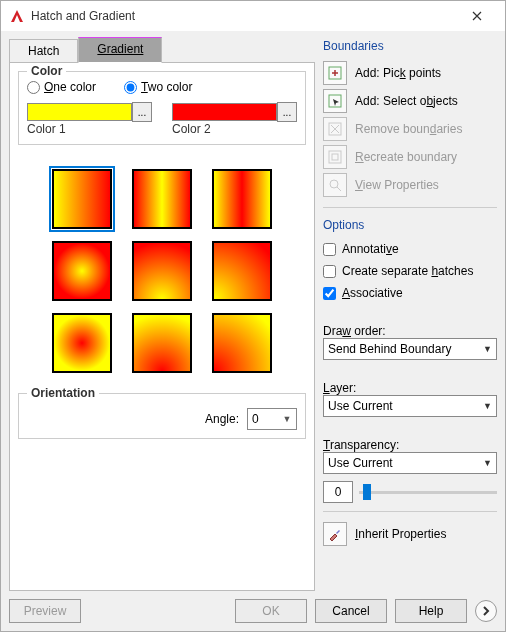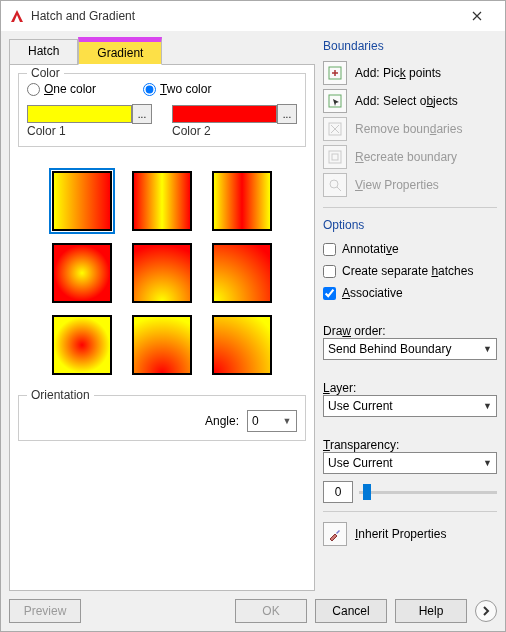--- a/index.html
+++ b/index.html
@@ -9,25 +9,25 @@
   .titlebar .logo { width: 16px; height: 16px; margin-right: 6px; position: relative; }
   .titlebar .logo svg { width:16px; height:16px; }
   .titlebar .title { flex: 1; color: #333; }
   .titlebar .close { width: 40px; height: 28px; display:flex; align-items:center; justify-content:center; color:#333; cursor:pointer; }
   .body { flex:1; display:flex; padding: 6px 8px 0 8px; gap:8px; }
   .left { flex:1; display:flex; flex-direction:column; }
   .right { width: 174px; display:flex; flex-direction:column; }
   .tabs { display:flex; position:relative; z-index:2; }
   .tab { padding: 4px 18px; border:1px solid #bbb; background:#f0f0f0; cursor:pointer; position:relative; }
   .tab.inactive { border-bottom:1px solid #bbb; margin-top:2px; }
-  .tab.active { background:#fde047; border-bottom:1px solid #fff; border-top:5px solid #d946ef; z-index:3; }
+  .tab.active { background:#a3a3a3; border-bottom:1px solid #fff; border-top:1px solid #d946ef; z-index:3;text-decoration:underline; }
   .tabpanel { flex:1; border:1px solid #bbb; background:#fff; margin-top:-1px; padding:8px; display:flex; flex-direction:column; position:relative; z-index:1;}
   .group { border:1px solid #ccc; padding:8px; margin-bottom:10px; position:relative; }
-  .group > .legend { position:absolute; top:-8px; left:8px; background:#fff; padding:0 4px; color:#333; }
-  .radio-row { display:flex; gap:47px; margin-bottom:8px; }
+  .group > .legend { position:absolute; top:-8px; left:8px; background:#fff; padding:0 4px; color:#333;font-weight:bold; }
+  .radio-row { display:flex; gap:28px; margin-bottom:8px; }
   .radio { display:flex; align-items:center; gap:4px; cursor:pointer; }
   .radio input { margin:0; }
   .radio .ul { text-decoration: underline; }
   .swatch-row { display:flex; gap:20px; }
   .swatch-block { flex:1; }
   .swatch { display:flex; align-items:center; }
   .swatch-color { flex:1; height:18px; border:1px solid #888; }
   .swatch-btn { width:20px; height:20px; border:1px solid #888; background:#eee; display:flex; align-items:center; justify-content:center; font-size:10px; cursor:pointer; }
   .swatch-label { color:#333; }
   .grid { display:grid; grid-template-columns: repeat(3, 60px); grid-auto-rows:60px; gap:12px 20px; justify-content:center; margin:14px 0 20px 0; }

